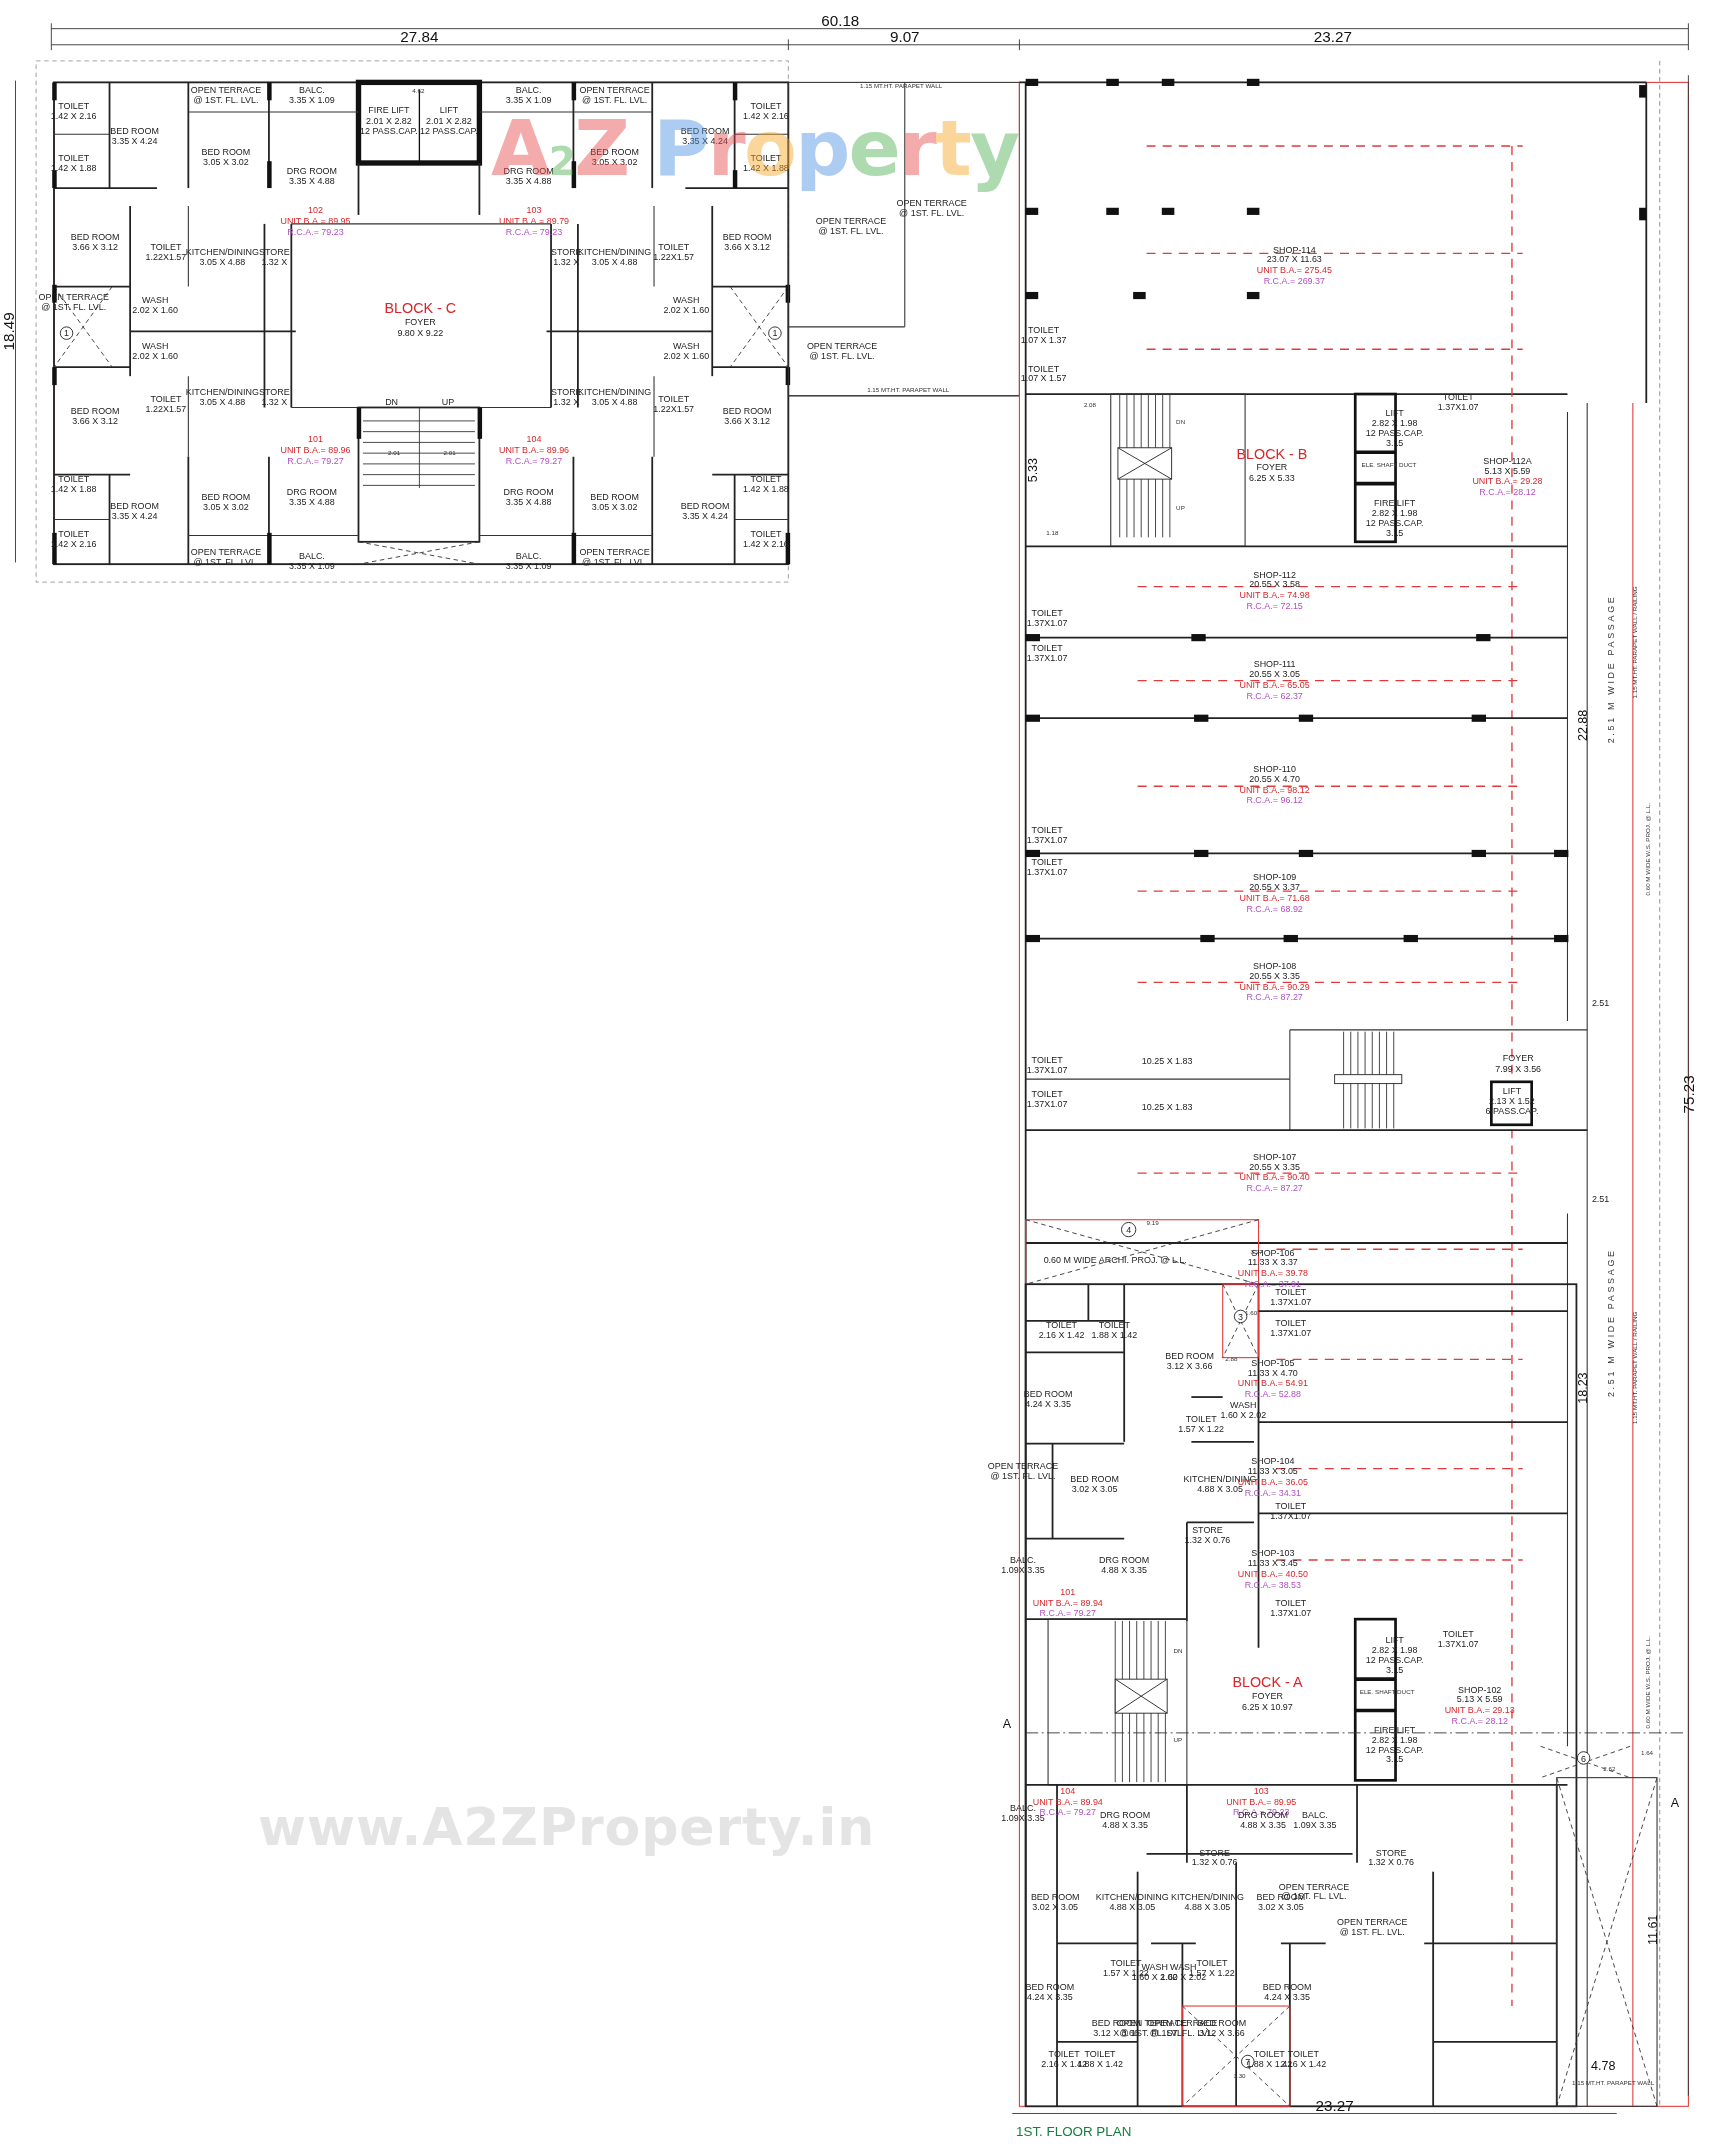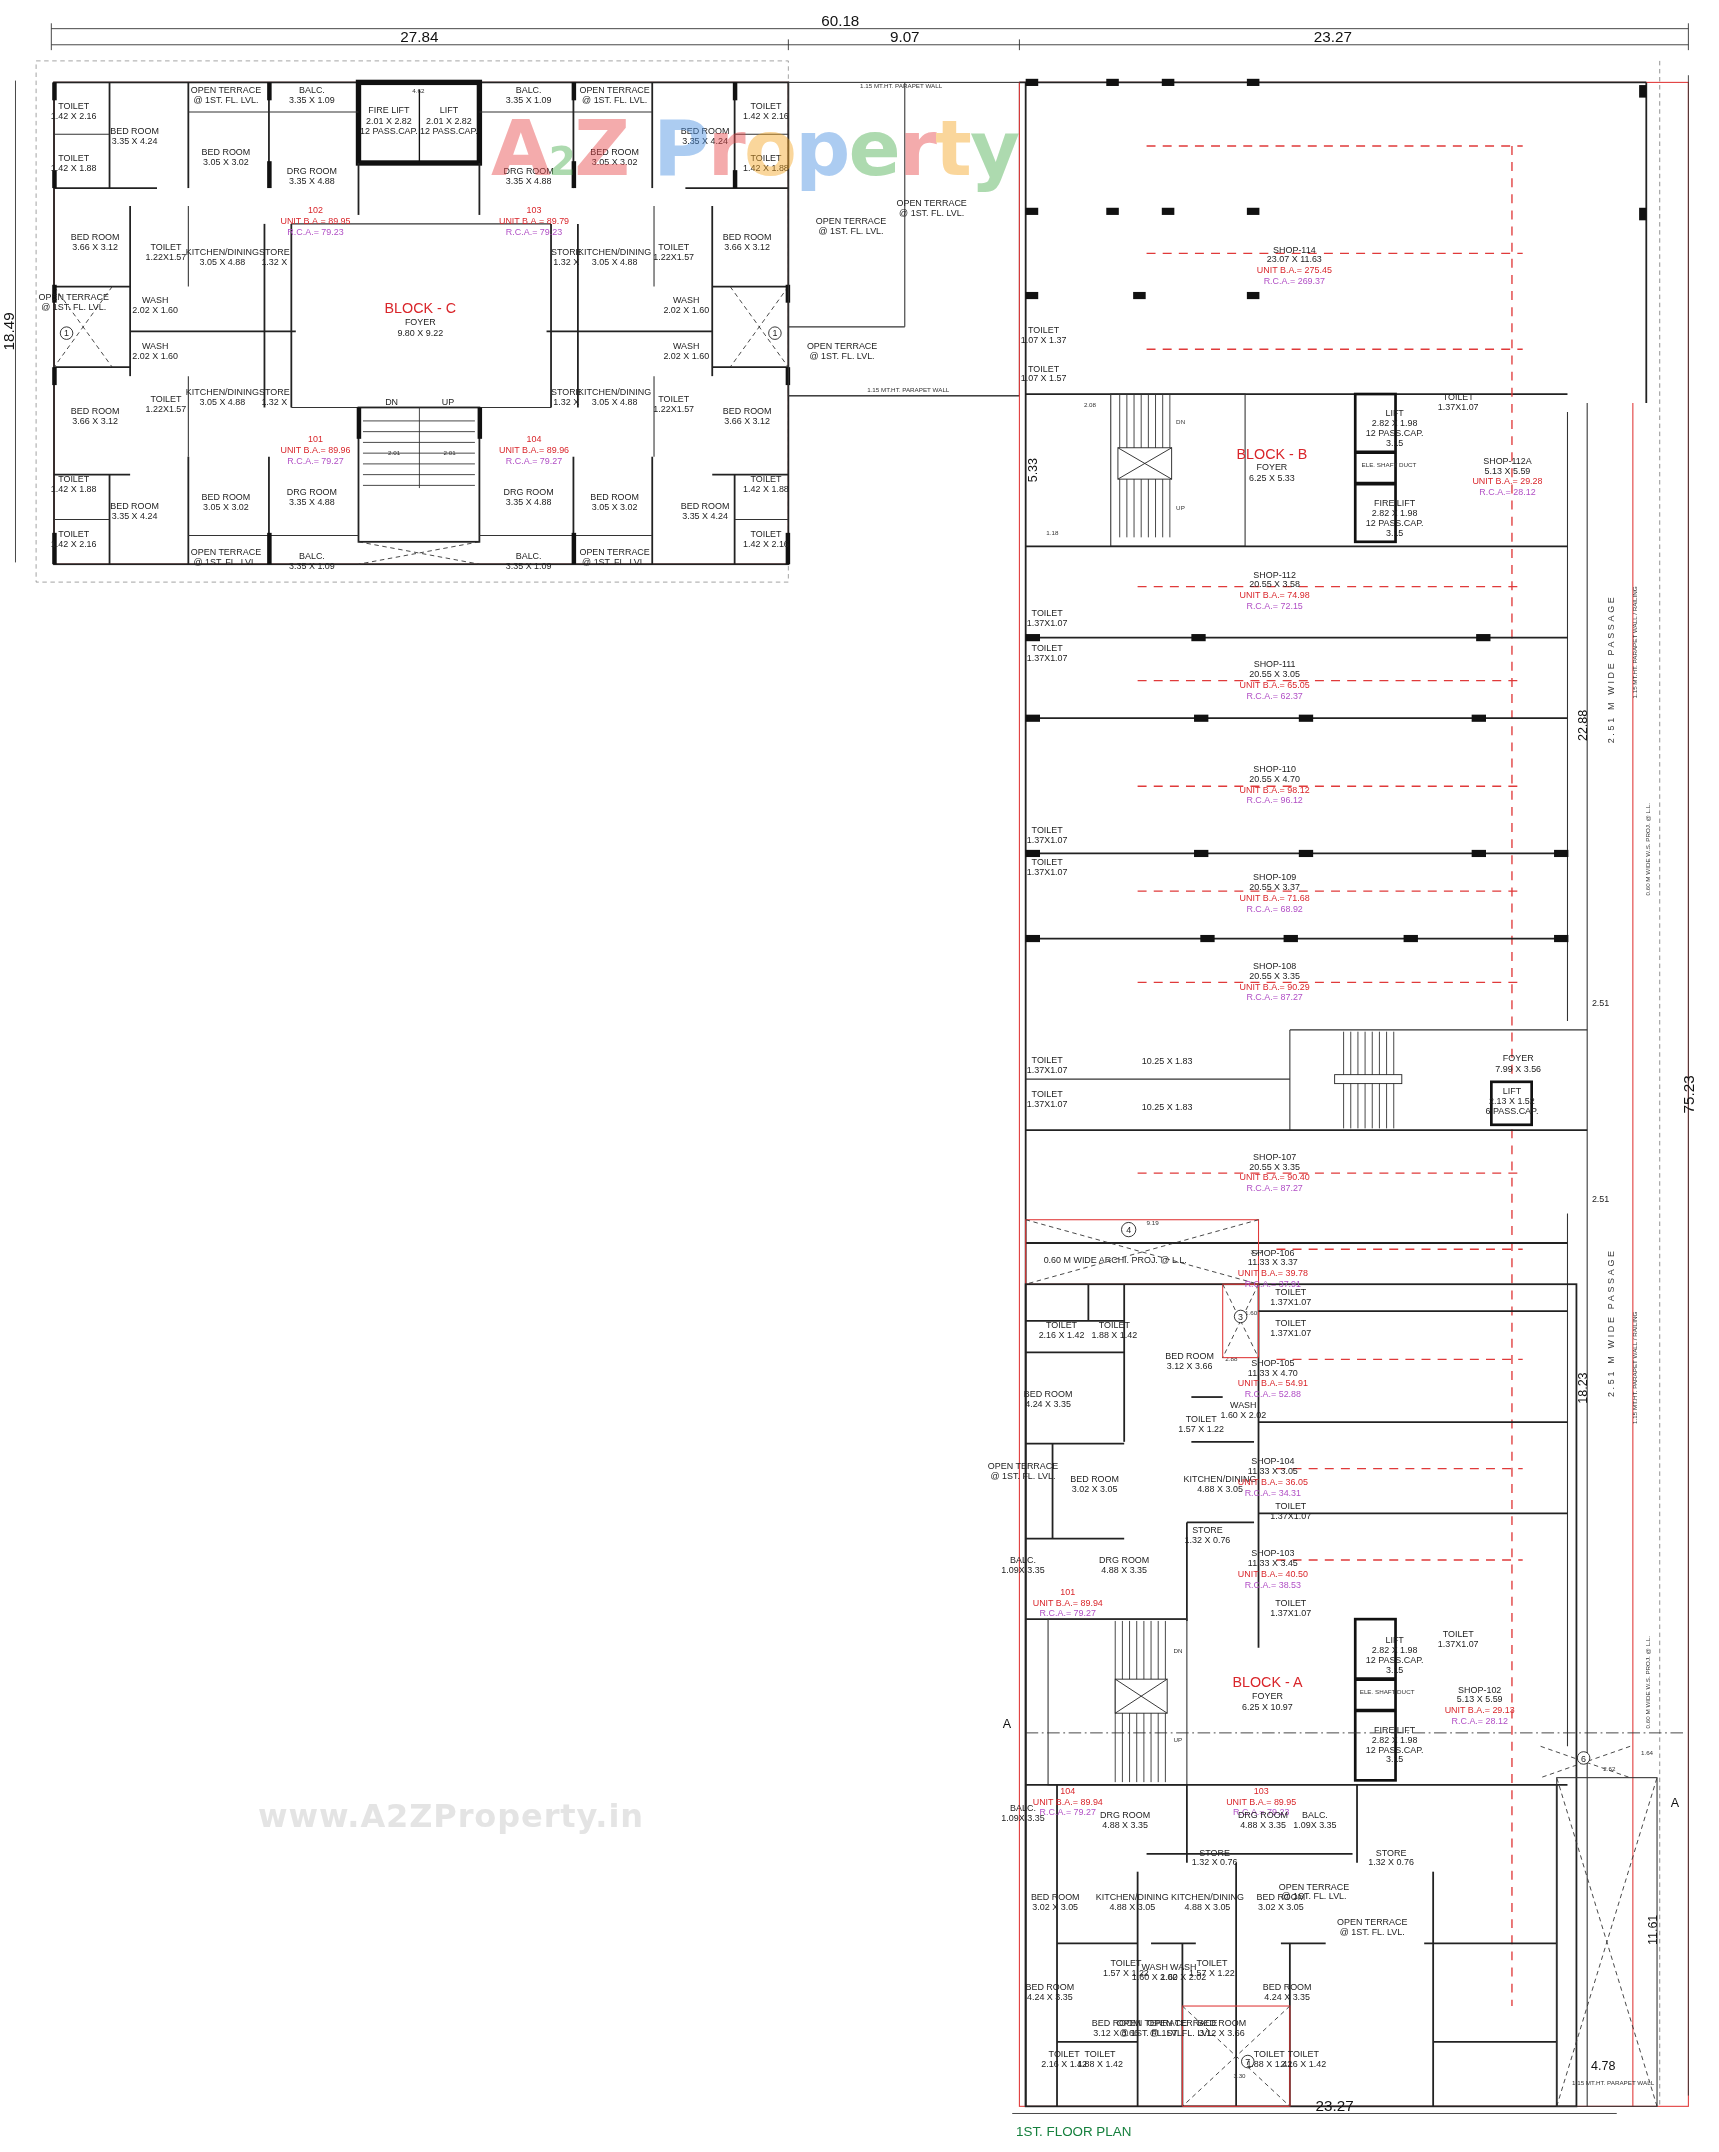--- a/index.html
+++ b/index.html
@@ -14,21 +14,21 @@
   .block { font-size:16px; text-anchor:middle; fill:#d9262b; }
   .small { font-size:7px; fill:#333; }
   .wall { stroke:#222; stroke-width:2; fill:none; }
   .wall-thin { stroke:#333; stroke-width:1.2; fill:none; }
   .redline { stroke:#e03a3a; stroke-width:1.2; fill:none; }
   .dash { stroke:#333; stroke-width:1; stroke-dasharray:5 4; fill:none; }
   .reddash { stroke:#e03a3a; stroke-width:1.5; stroke-dasharray:10 8; fill:none; }
   .col { fill:#111; }
   .page-label { position:absolute; left:560px; top:2112px; font-family:"Liberation Serif", serif; font-size:15px; color:#111; letter-spacing:0.4px;margin-top:40px; }
   .plan-title { position:absolute; left:1016px; top:2124px; font-family:"Liberation Sans", sans-serif; font-size:13.4px; color:#15803d; border-bottom:1.3px solid #111; padding-bottom:18px; }
-  .wm-url { position:absolute; left:258px; top:1797px; font-family:"DejaVu Sans", sans-serif; font-weight:bold; font-size:32px; color:#e4e4e4; letter-spacing:0.9px; }
+  .wm-url { position:absolute; left:258px; top:1797px; font-family:"DejaVu Sans", sans-serif; font-weight:bold; font-size:52px; color:#e4e4e4; letter-spacing:0.9px; }
   .wm-logo { position:absolute; left:491px; top:104px; font-family:"DejaVu Sans", sans-serif; font-weight:bold; font-size:77px; letter-spacing:-1.8px; opacity:0.45; }
   .wm-logo span { display:inline-block; }
 </style>
 </head>
 <body>
 
 <svg id="plan" viewBox="0 0 1920 2403" xmlns="http://www.w3.org/2000/svg">
 
   <g>
     <line x1="57" y1="32" x2="1885" y2="32" stroke="#333" stroke-width="1"></line>

